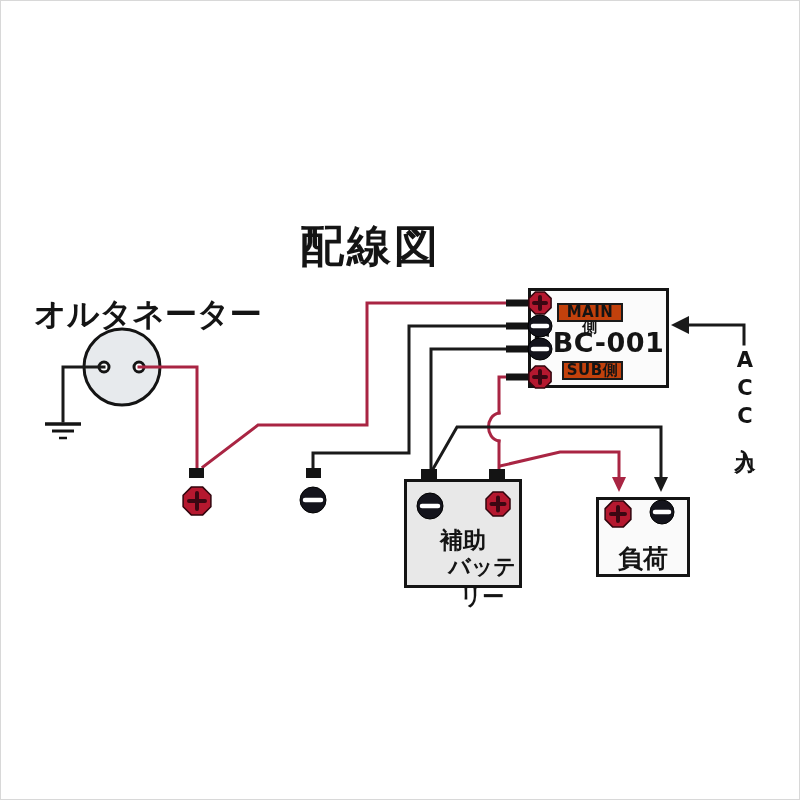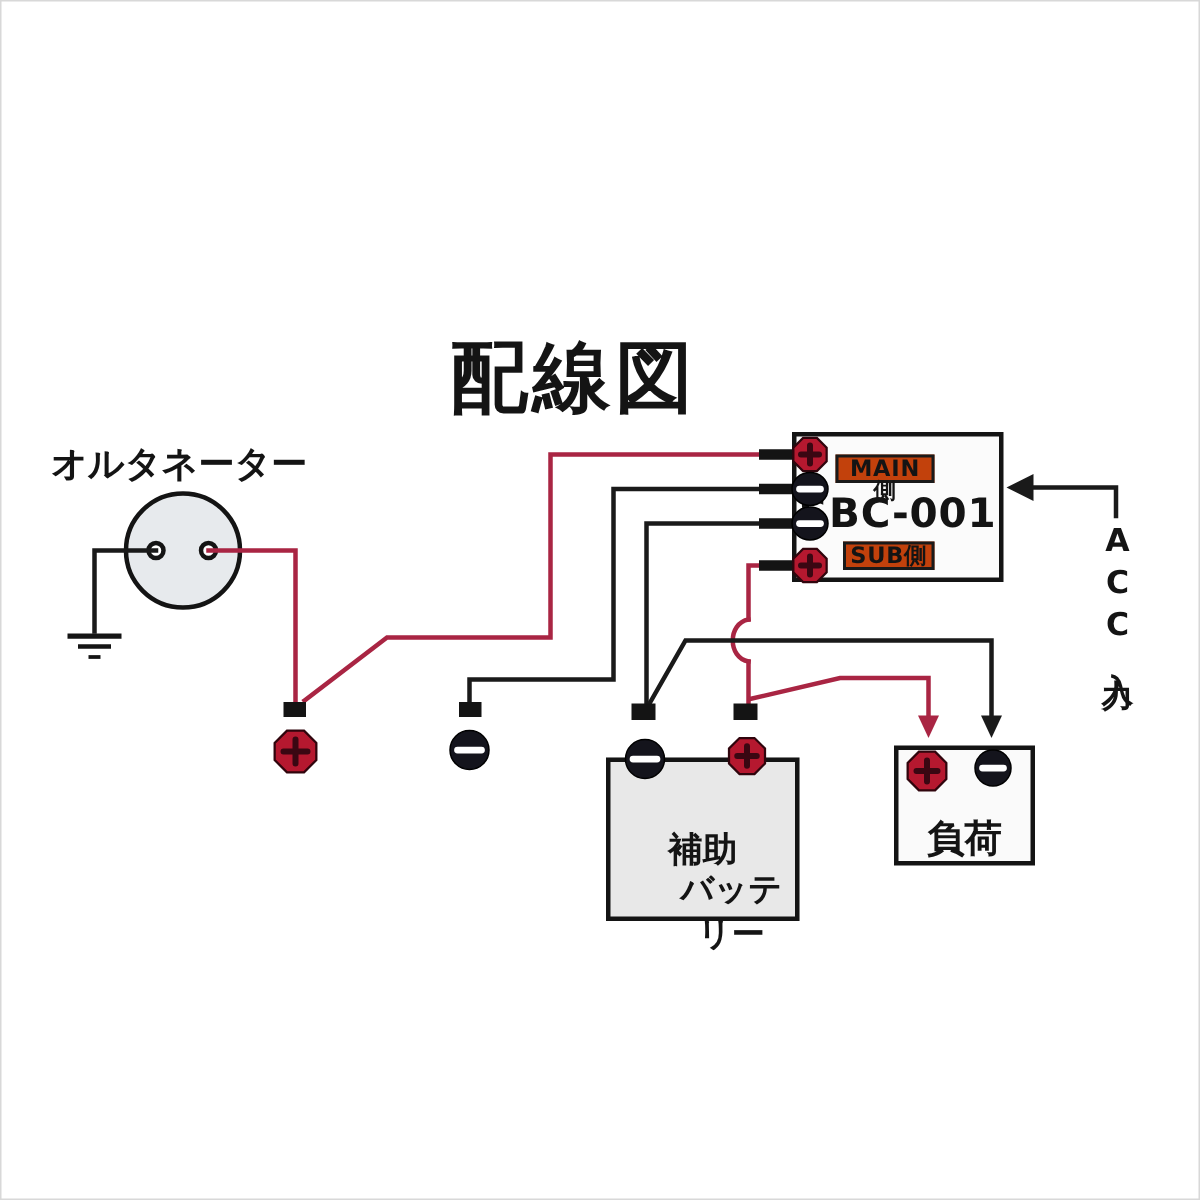--- a/index.html
+++ b/index.html
@@ -2,33 +2,33 @@
 <html style="--ink: #141414; --wire-black: #1a1a1a; --wire-red: #a92543; --terminal-red: #b5182f; --box-fill-gray: #e8e8e8; --box-fill-white: #fbfbfb;"><head>
 <meta charset="utf-8">
 <style>
   html,body{margin:0;padding:0;background:#fff;}
   .canvas{
     position:relative;width:800px;height:800px;background:#fff;overflow:hidden;
     font-family:"DejaVu Sans","Liberation Sans",sans-serif;color:var(--ink,#141414);
     box-shadow:inset 0 0 0 1px #d8d8d8;
   }
   .abs{position:absolute;}
-  .title{left:300px;top:217px;font-size:52px;font-weight:700;letter-spacing:3px;}
-  .alt-label{left:34px;top:293px;font-size:24px;font-weight:600;letter-spacing:0px;white-space:nowrap;}
+  .title{left:300px;top:217px;font-size:44px;font-weight:700;letter-spacing:3px;}
+  .alt-label{left:34px;top:293px;font-size:32px;font-weight:600;letter-spacing:0px;white-space:nowrap;}
   .box{position:absolute;border:3px solid #141414;box-sizing:border-box;}
   .gray{background:var(--box-fill-gray,#e8e8e8);}
   .white{background:var(--box-fill-white,#fbfbfb);}
   .sbc{left:528px;top:288px;width:141px;height:100px;}
   .tagbox{position:absolute;border:2px solid #1a1a1a;background:#c2410c;box-sizing:border-box;
           font-size:15px;font-weight:700;text-align:center;line-height:15px;letter-spacing:0.5px;}
   .main-tag{left:26px;top:12px;width:66px;height:19px;}
   .sub-tag{left:31px;top:70px;width:61px;height:19px;}
   .sbc-model{position:absolute;left:0;right:0;top:36px;text-align:center;font-size:27px;font-weight:800;letter-spacing:0.5px;}
   .main-batt{left:172px;top:477px;width:176px;height:109px;}
-  .aux-batt{left:404px;top:505px;width:129px;height:109px;}
+  .aux-batt{left:404px;top:479px;width:118px;height:109px;}
   .load-box{left:596px;top:497px;width:94px;height:80px;background:#fafafa;}
   .batt-label{position:absolute;left:0;right:0;text-align:center;font-weight:600;}
   .main-batt-label{top:49px;font-size:24px;}
   .aux-line1{top:43px;font-size:23px;}
   .aux-line2{top:70px;font-size:22px;padding-left:38px;}
   .load-label{top:42px;font-size:25px;}
   .acc-label{left:731px;top:348px;writing-mode:vertical-rl;text-orientation:upright;
              font-size:21px;font-weight:700;letter-spacing:4px;}
   svg.overlay{position:absolute;left:0;top:0;pointer-events:none;}
   .wb{stroke:var(--wire-black,#1a1a1a);stroke-width:3;fill:none;stroke-linecap:square;stroke-linejoin:miter;}

